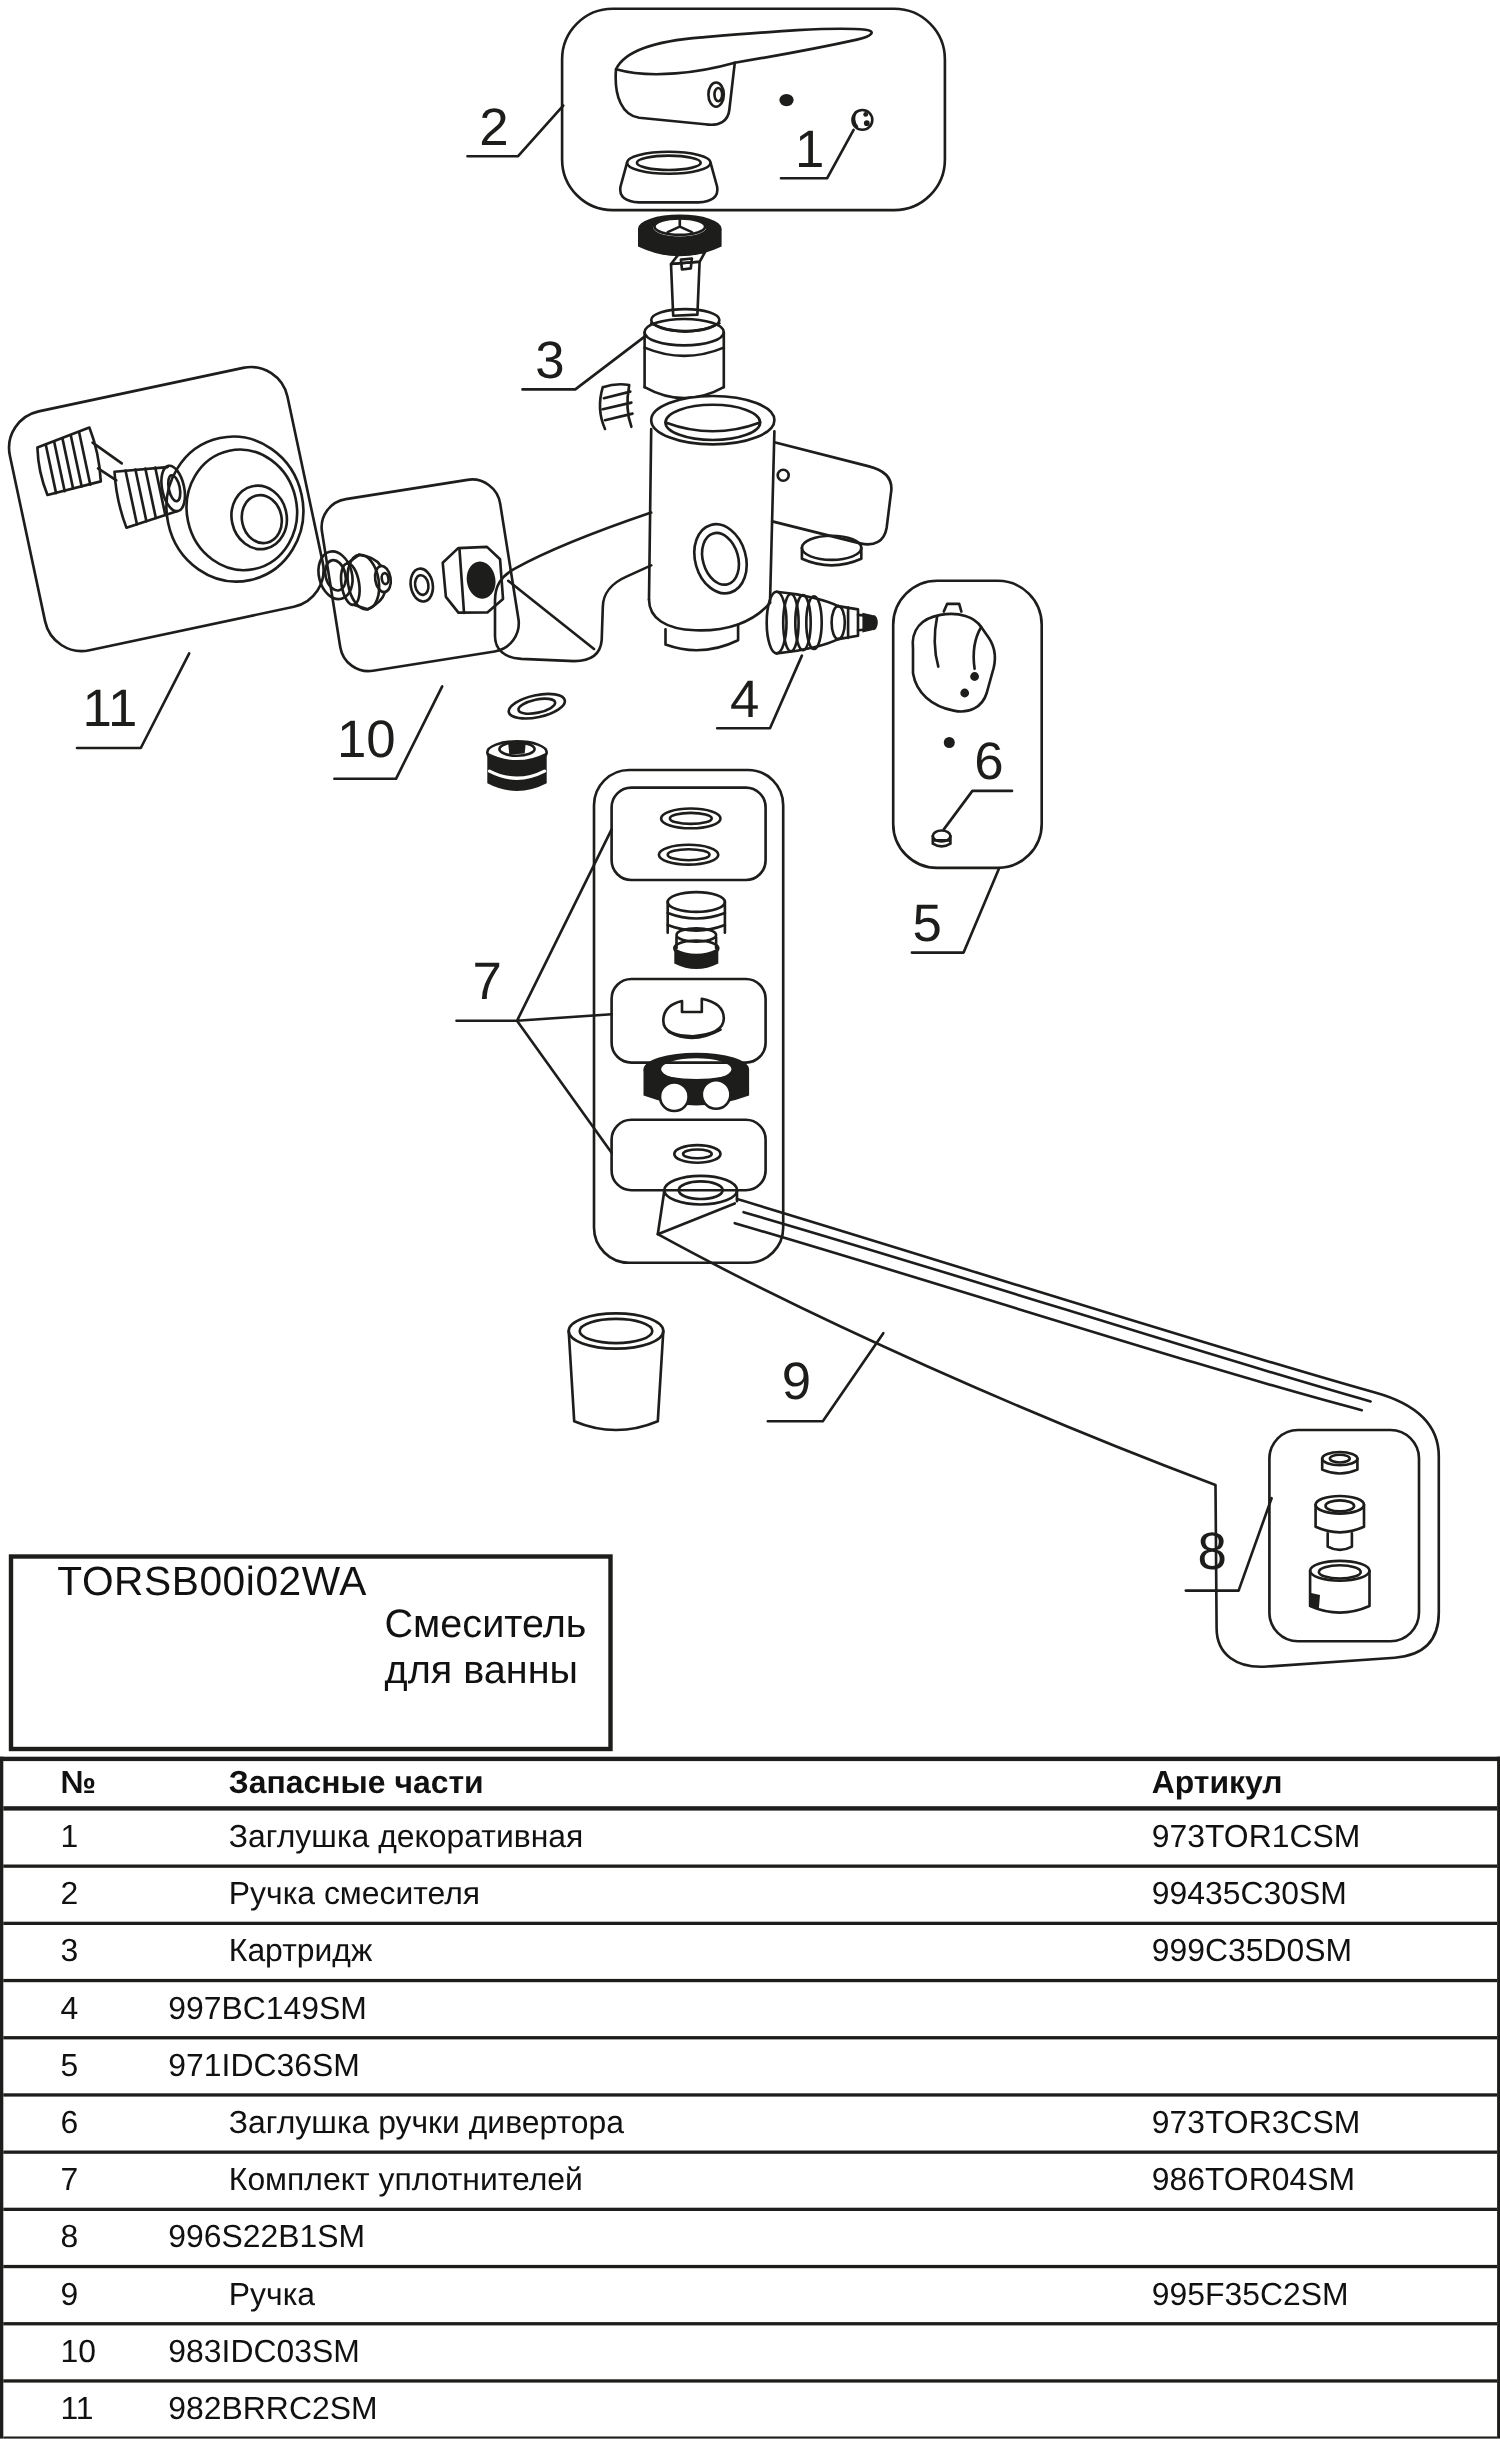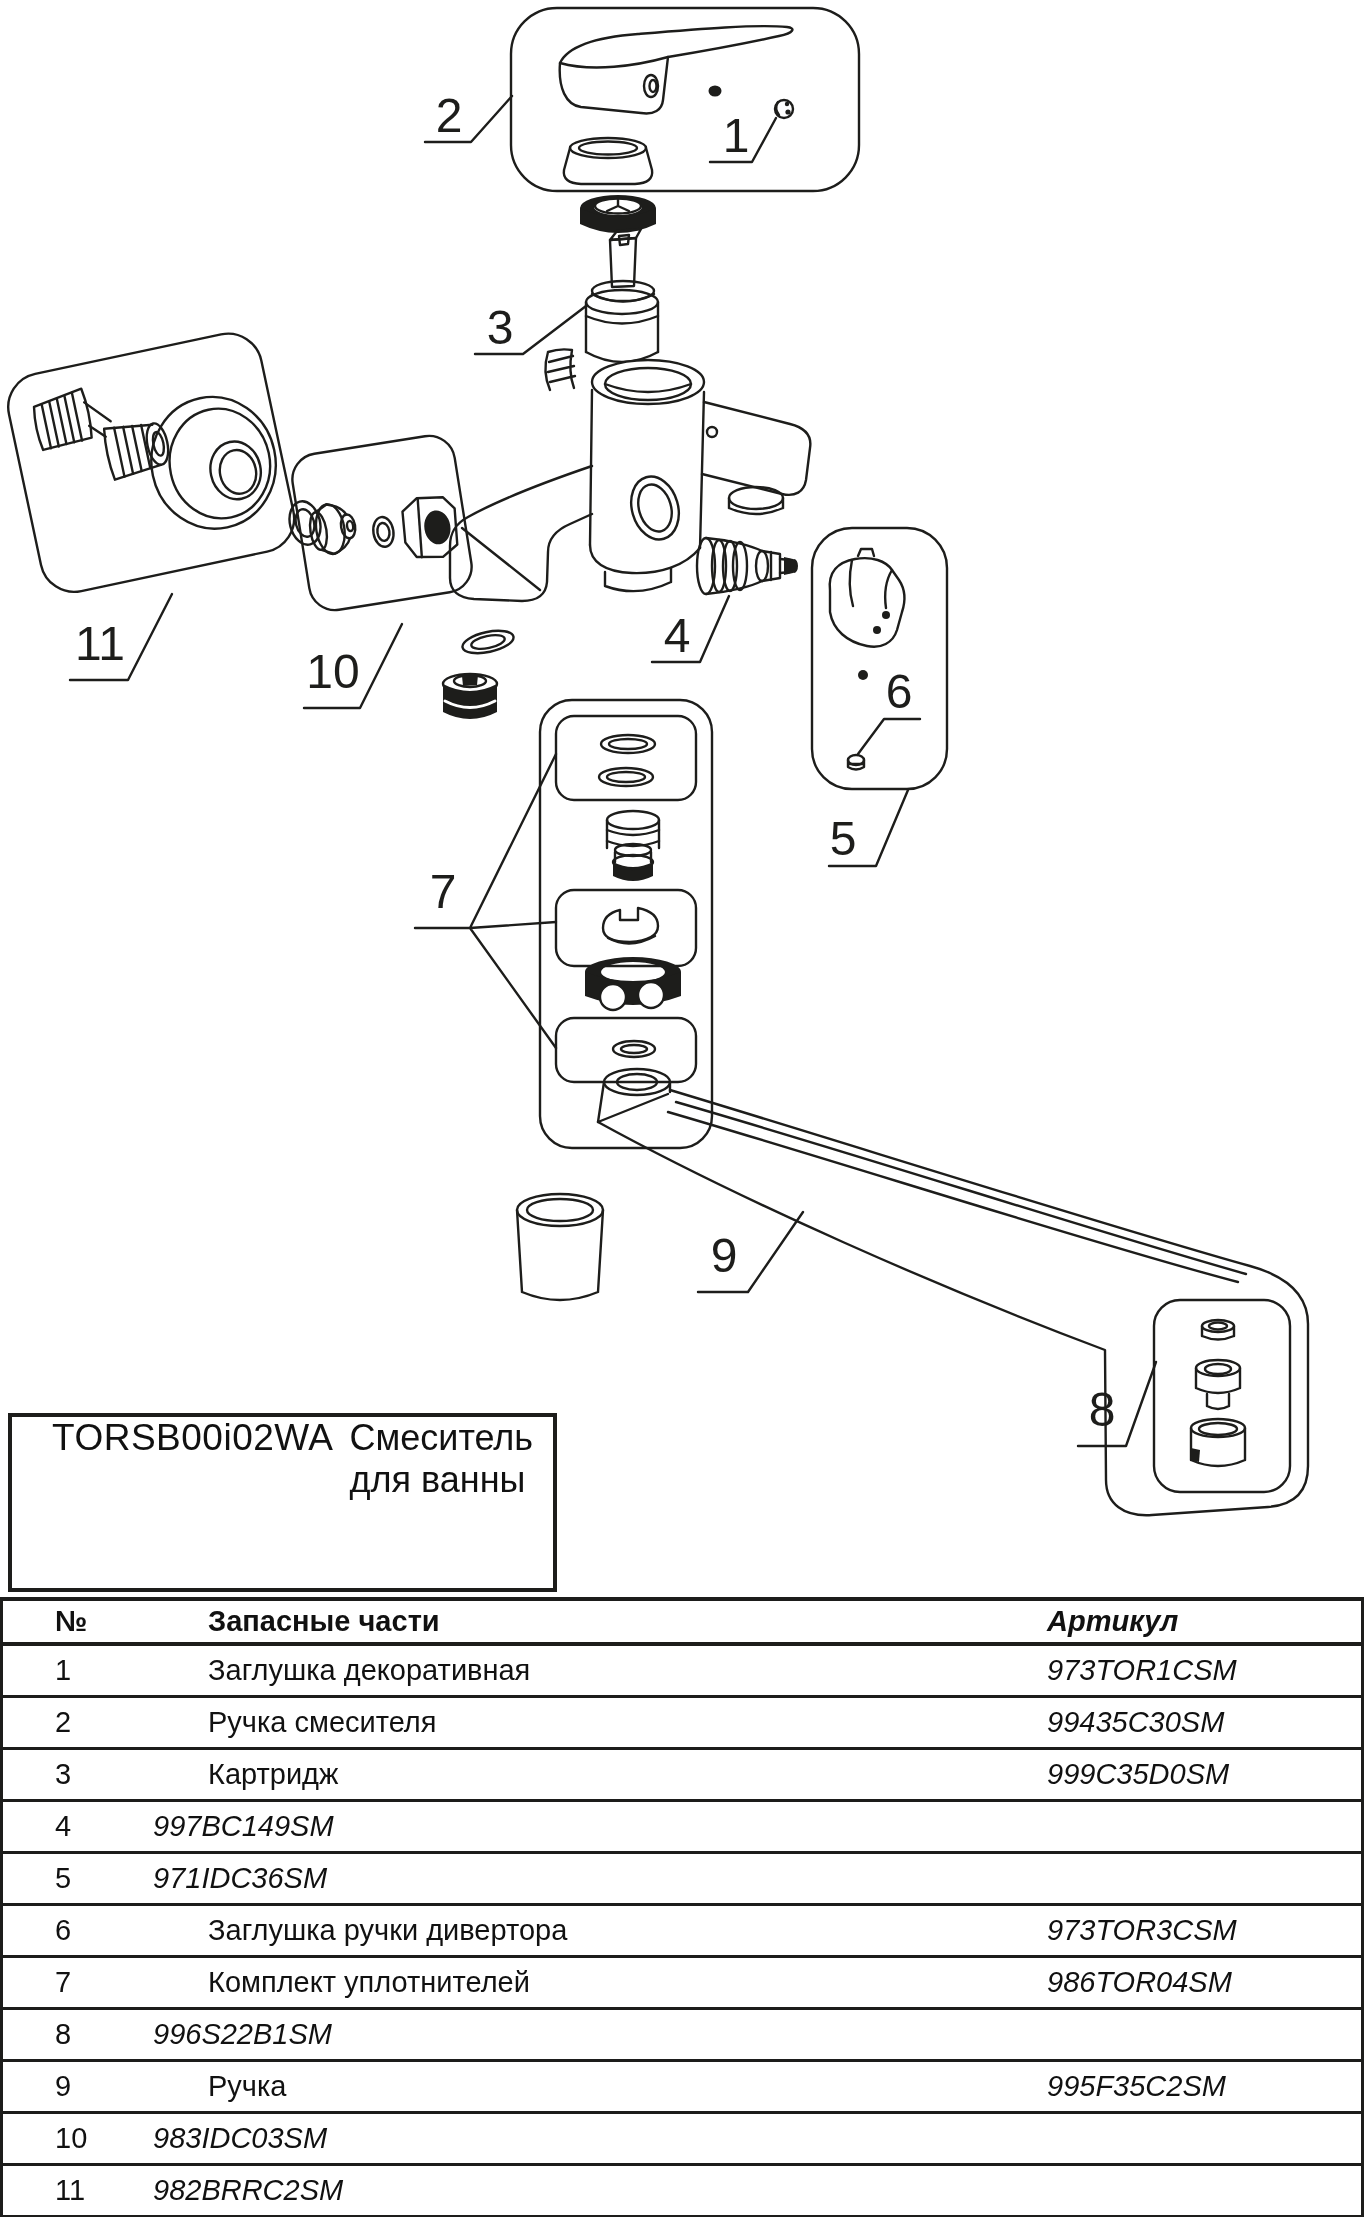--- a/index.html
+++ b/index.html
@@ -18,31 +18,31 @@
     fill:var(--ink); stroke:none; font-family:"Liberation Sans", sans-serif;
     font-size:48px; text-anchor:middle;
   }
   .title-block {
     position:absolute; left:8px; top:1413px; width:549px; height:179px;
     border:4px solid var(--ink); box-sizing:border-box;
     display:flex; justify-content:center;
     padding-left:40px; gap:16px; background:#fff;
   }
   .title-block .model   { font-size:37px; letter-spacing:.5px; }
-  .title-block .product { font-size:36px; }
+  .title-block .product { font-size:36px;margin-top:38px; }
   .parts-table {
     position:absolute; left:0; top:1597px; width:1364px; height:621px;
     border-top:4px solid var(--ink); border-left:3px solid var(--ink); border-right:3px solid var(--ink);
     box-sizing:border-box; font-size:29px; background:#fff;
   }
   .thead { height:41px; display:flex; align-items:center; font-weight:700; border-bottom:4px solid var(--ink); }
   .trow  { height:49px; display:flex; align-items:center; border-bottom:3px solid var(--ink); }
   .c-num  { width:150px; padding-left:52px; box-sizing:border-box; }
   .c-part { flex:1; padding-left:55px; box-sizing:border-box; }
-  .c-art  { width:314px; box-sizing:border-box;font-style:italic; }
+  .c-art  { width:314px; box-sizing:border-box; }
 </style>
 </head>
 <body>
 
 <div class="canvas">
 
   <svg class="diagram" width="1364" height="1560" viewBox="0 0 1364 1560">
 
     <g>
       <rect x="511" y="8" width="348" height="183" rx="46"></rect>

